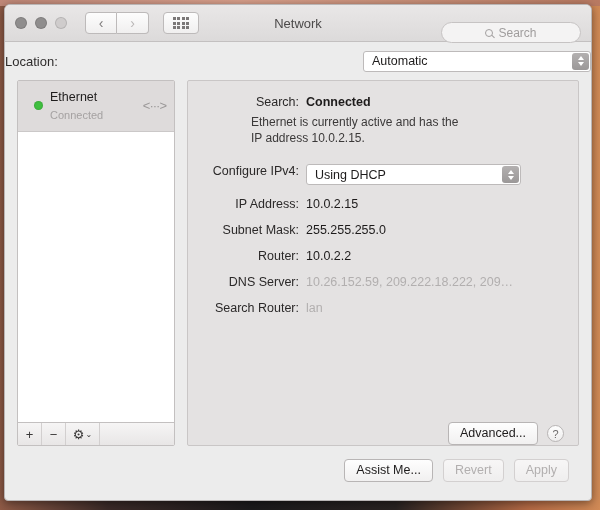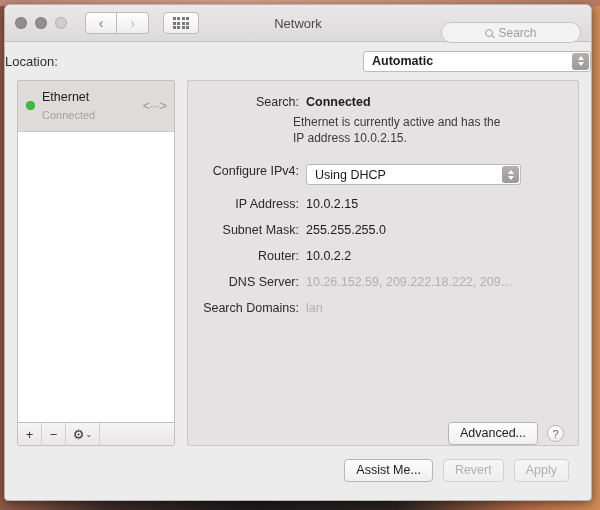--- a/index.html
+++ b/index.html
@@ -127,21 +127,20 @@
   #location-popup {
     width: 228px; height: 21px;
     background: #fff;
     border: 1px solid #bdbaba;
     border-radius: 3px;
     display: flex; align-items: center;
     padding-left: 8px;
     position: relative;
     font-size: 12.5px;
     color: #1d1b1b;
-    font-weight: bold;
   }
   .stepper {
     position: absolute; right: 1px; top: 1px;
     width: 17px; height: 17px;
     background: linear-gradient(#b3b0b0,#9b9898);
     border-radius: 3px;
     display: flex; flex-direction: column;
     align-items: center; justify-content: center;
     gap: 2px;
   }
@@ -167,21 +166,21 @@
     display: flex;
     flex-direction: column;
     border: 1px solid #c3c0c0;
     background: #fff;
     border-radius: 2px;
   }
   #service-list { flex: 1; overflow: hidden; }
   .service-row {
     display: flex; align-items: center;
     gap: 7px;
-    padding: 6px 8px 7px 8px;
+    padding: 6px 8px 7px 16px;
     background: #dedbdb;
     border-bottom: 1px solid #cbc8c8;
   }
   .dot {
     width: 9px; height: 9px; border-radius: 50%;
     background: #3fbf3f;
     flex: none;
     box-shadow: inset 0 0 2px rgba(0,0,0,.25);
   }
   .svc-text { flex: 1; line-height: 1.15; }
@@ -227,21 +226,21 @@
     color: #2b2929;
     padding-right: 7px;
     flex: none;
   }
   .fvalue { font-size: 12.5px; color: #1d1b1b; }
   .fvalue.bold { font-weight: bold; }
   .fvalue.muted { color: #b2afaf; }
 
   #status-block { margin-bottom: 4px; }
   #status-desc {
-    margin-left: 105px;
+    margin-left: 63px;
     margin-top: 5px;
     font-size: 12px;
     color: #3b3939;
     line-height: 1.35;
     max-width: 215px;
     margin-bottom: 18px;
   }
 
   #ipv4-popup {
     width: 215px; height: 21px;
@@ -400,21 +399,21 @@
         <span class="flabel">Router:</span>
         <span class="fvalue">10.0.2.2</span>
       </div>
 
       <div class="frow">
         <span class="flabel">DNS Server:</span>
         <span class="fvalue muted">10.26.152.59, 209.222.18.222, 209…</span>
       </div>
 
       <div class="frow">
-        <span class="flabel">Search Domains:</span>
+        <span class="flabel">Search Router:</span>
         <span class="fvalue muted">lan</span>
       </div>
 
       <div id="detail-bottom">
         <span class="pushbtn">Advanced...</span>
         <span class="helpbtn">?</span>
       </div>
 
     </div>
   </div>

